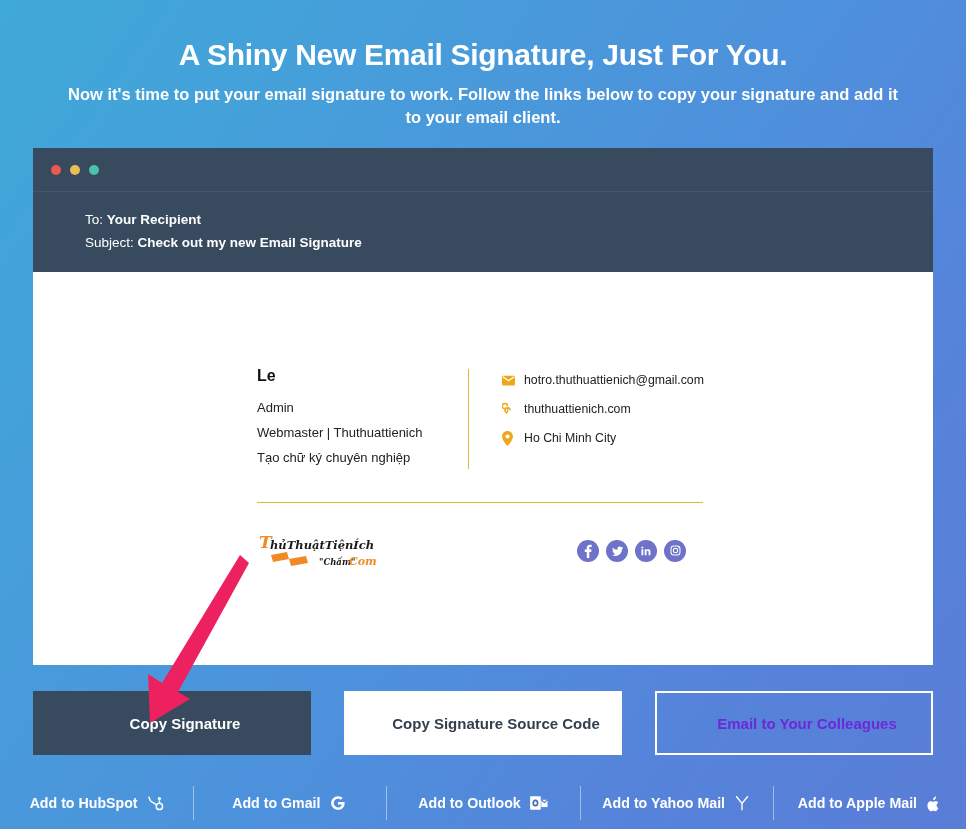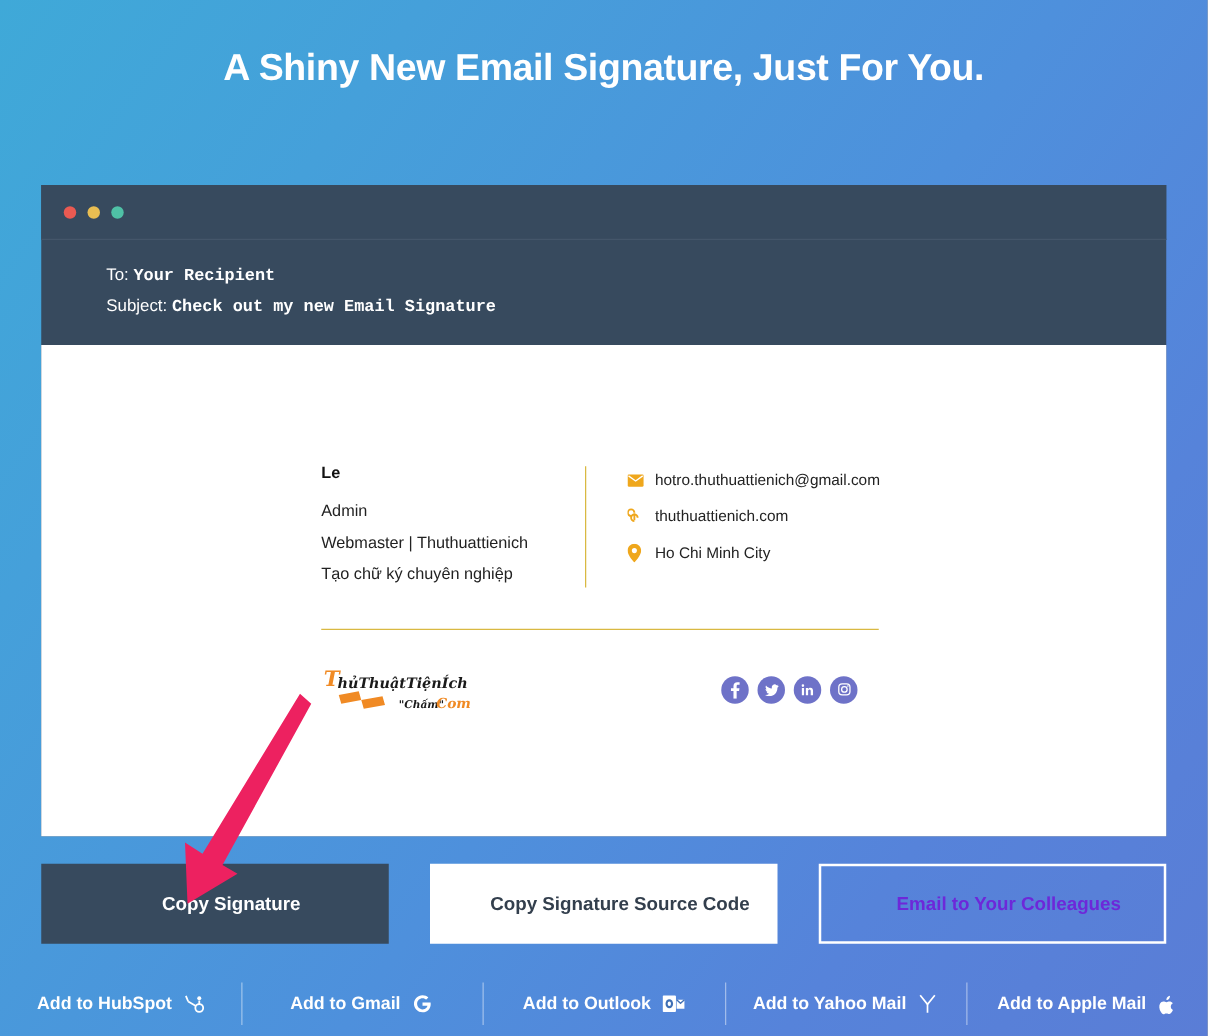--- a/index.html
+++ b/index.html
@@ -60,21 +60,21 @@
   .dot.yellow { background: #e9be52; }
   .dot.green { background: #4fc1a6; }
 
   .mail-meta {
     padding: 16px 0 18px 52px;
     color: #ffffff;
     font-size: 13.5px;
     line-height: 1.72;
   }
   .mail-meta .lbl { font-weight: normal; }
-  .mail-meta .val { font-weight: bold; font-family: Liberation Mono, monospace; }
+  .mail-meta .val { font-weight: bold; }
 
   
   .sig-canvas {
     background: #ffffff;
     height: 393px;
     position: relative;
   }
 
   .sig-inner {
     position: absolute;
@@ -84,21 +84,21 @@
   }
 
   .sig-cols { display: flex; }
 
   .sig-left {
     width: 211px;
     padding-right: 10px;
     color: #1f1f1f;
   }
   .sig-name {
-    font-size: 13px;
+    font-size: 16px;
     font-weight: bold;
     color: #111111;
     margin-bottom: 11px;
     line-height: 1.1;
   }
   .sig-line {
     font-size: 13px;
     line-height: 1.92;
     color: #222222;
   }
@@ -230,20 +230,21 @@
     top: 552px;
     pointer-events: none;
     z-index: 40;
   }
 </style>
 </head>
 <body>
 
 <div class="hero">
   <h1>A Shiny New Email Signature, Just For You.</h1>
+  <p>Now it's time to put your email signature to work. Follow the links below to copy your signature and add it to your email client.</p>
 </div>
 
 <div class="mail-window">
 
   <div class="title-bar">
     <span class="dot red"></span>
     <span class="dot yellow"></span>
     <span class="dot green"></span>
   </div>
 

